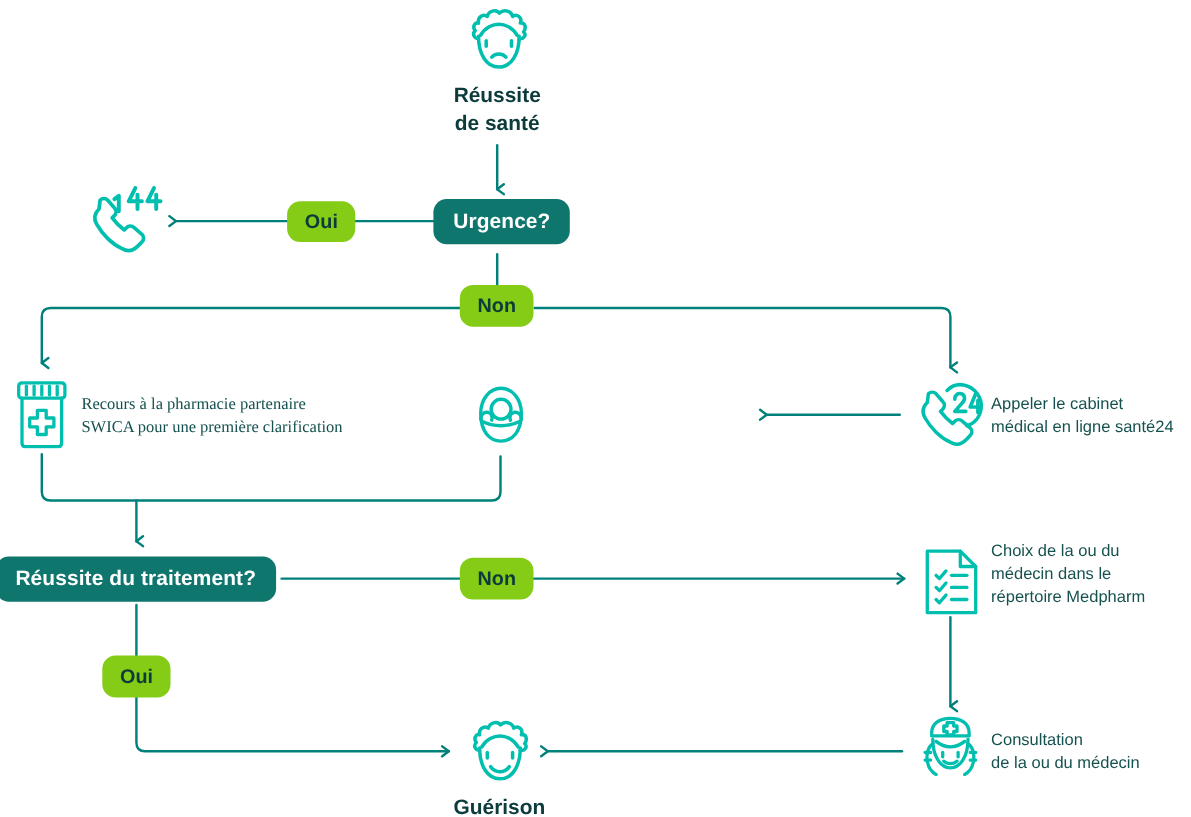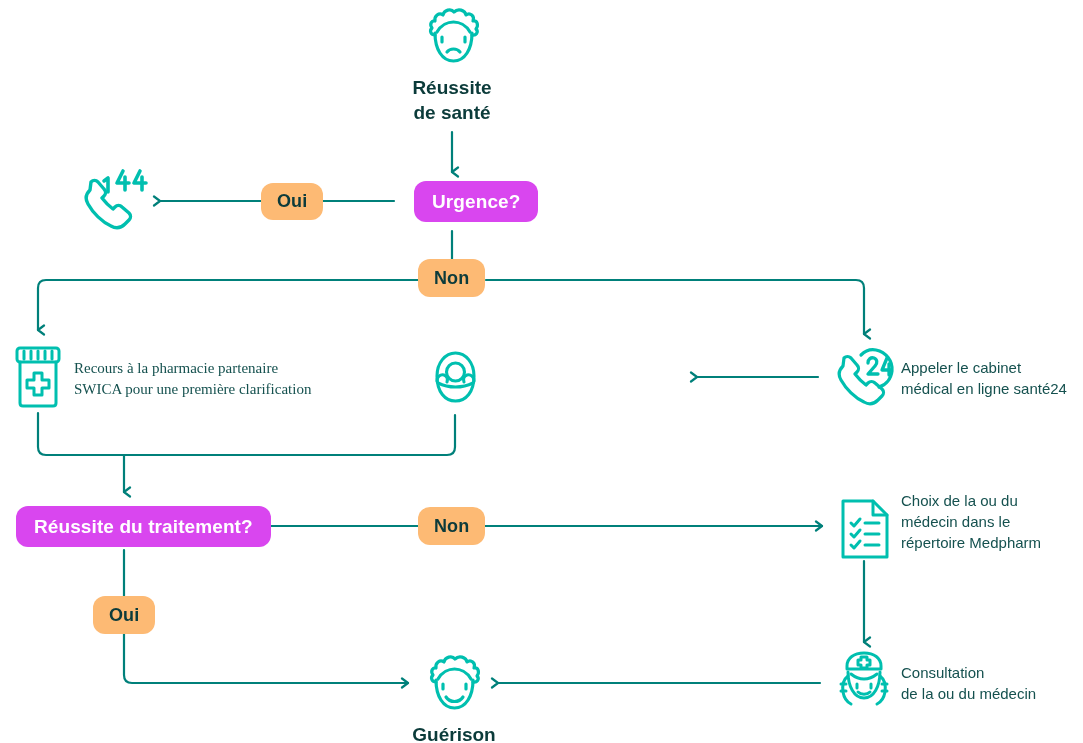--- a/index.html
+++ b/index.html
@@ -9,22 +9,22 @@
   }
   #stage{position:absolute;left:0;top:0;width:1083px;height:743px;}
   svg#wires{position:absolute;left:0;top:0;width:1083px;height:743px;}
 
   
   .pill{
     position:absolute;display:flex;align-items:center;justify-content:center;
     border-radius:12px;box-sizing:border-box;
     font-weight:bold;letter-spacing:.1px;white-space:nowrap;
   }
-  .pill.dark{background:#d946ef;color:#ffffff;font-size:19px;padding:0 18px;margin-left:20px;}
-  .pill.mint{background:#fdba74;color:#0C3B3B;font-size:18px;padding:0 16px;}
+  .pill.dark{background:#0f766e;color:#ffffff;font-size:19px;padding:0 18px;}
+  .pill.mint{background:#84cc16;color:#0C3B3B;font-size:18px;padding:0 16px;}
 
   
   .iconbox{position:absolute;}
   .iconbox svg{display:block;}
 
   .caption{
     position:absolute;color:#15514F;font-size:15px;line-height:21px;
     white-space:pre-line;
   }
   .title{

